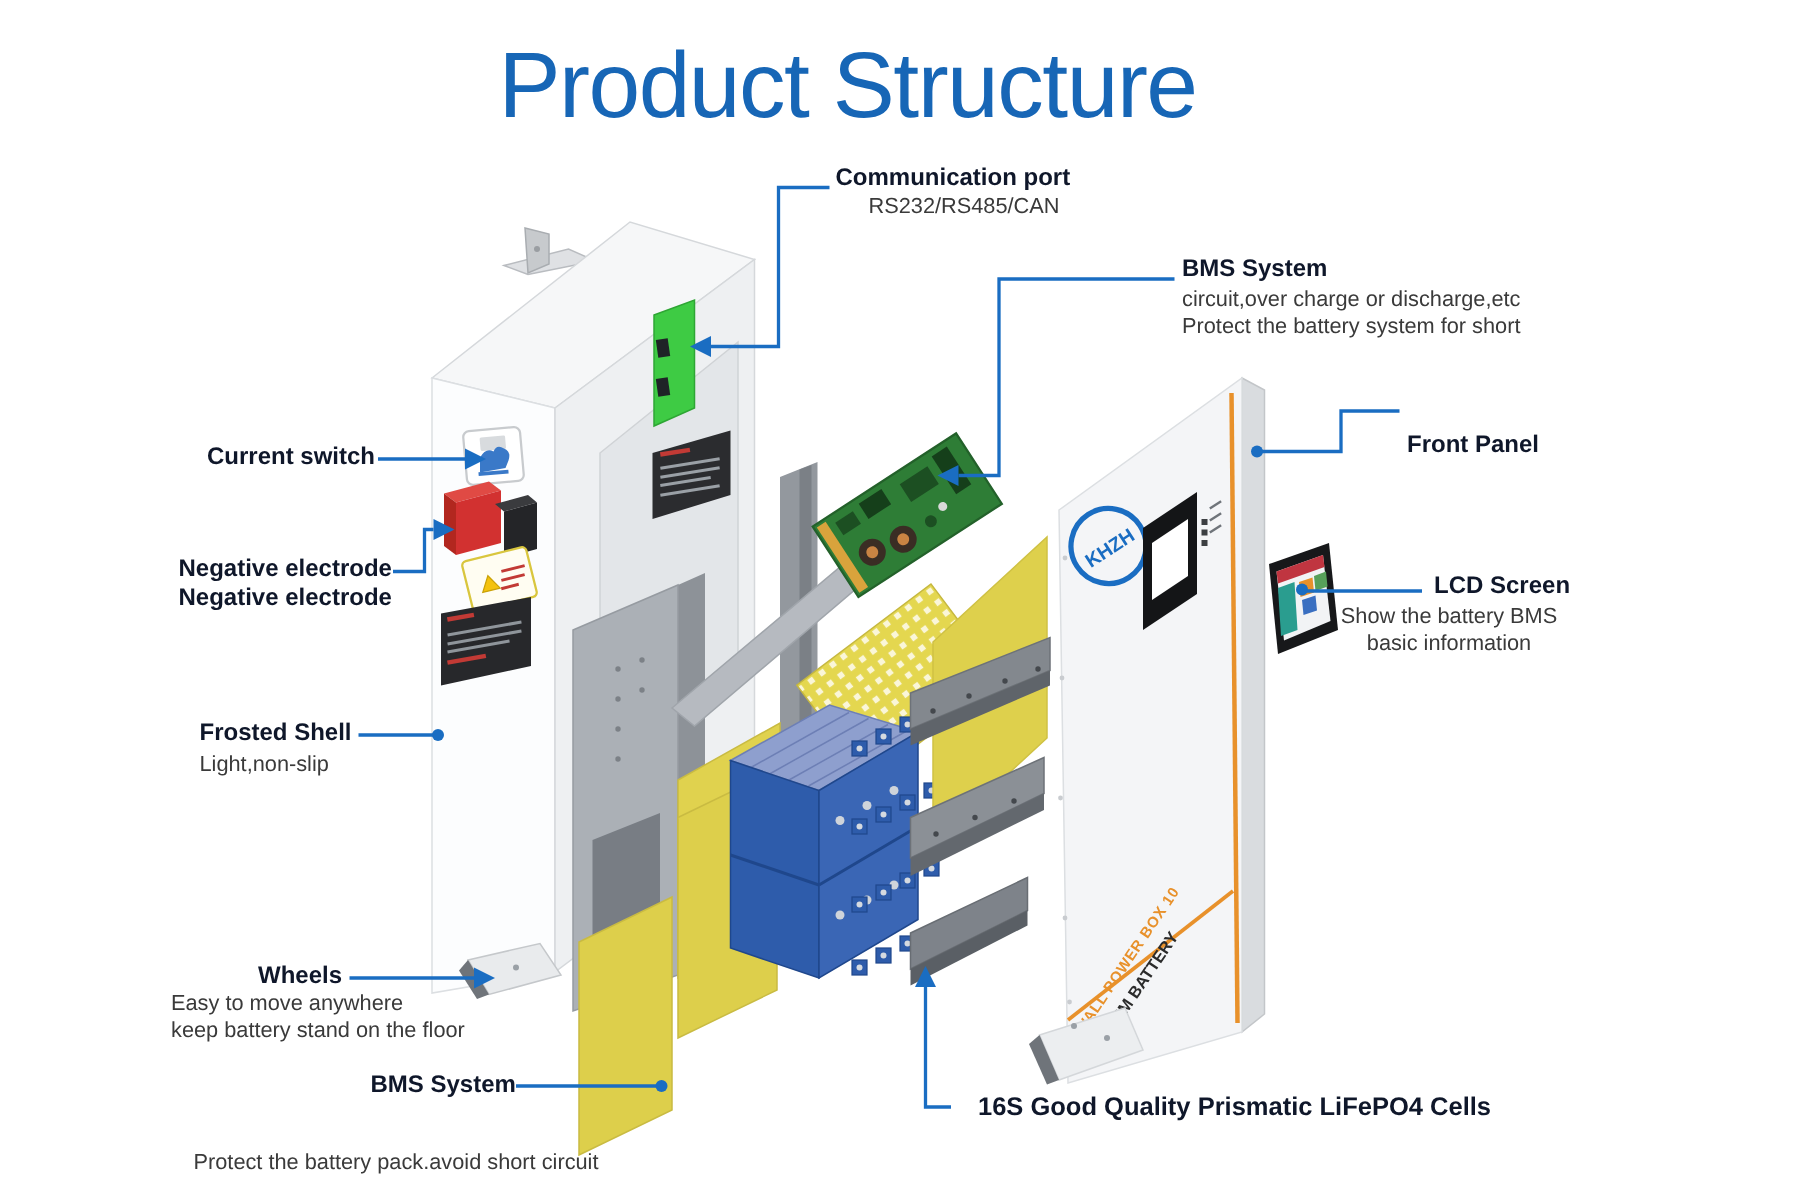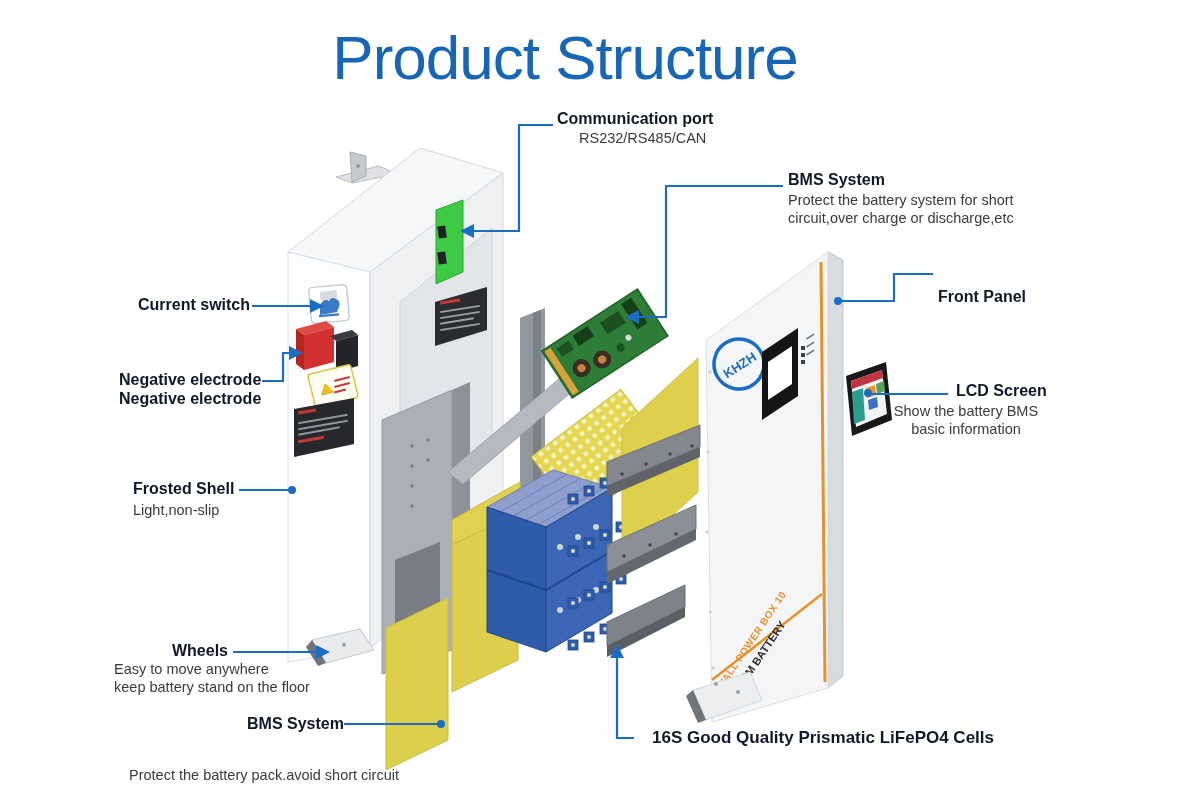--- a/index.html
+++ b/index.html
@@ -291,22 +291,22 @@
     </g>
   </svg>
 
   <div class="page-title">Product Structure</div>
 
   <div class="co-label" style="left:557px;top:110px;">Communication port</div>
   <div class="co-desc" style="left:543px;top:129px;margin-left:36px;">RS232/RS485/CAN</div>
 
   <div class="co-label" style="left:788px;top:171px;">BMS System</div>
   <div class="co-desc" style="left:788px;top:191px;">
+    <div>circuit,over charge or discharge,etc</div>
     <div>Protect the battery system for short</div>
-    <div>circuit,over charge or discharge,etc</div>
   </div>
 
   <div class="co-label" style="left:938px;top:266px;margin-top:22px;">Front Panel</div>
 
   <div class="co-label" style="left:956px;top:382px;">LCD Screen</div>
   <div class="co-desc center" style="left:886px;top:402px;width:160px;">
     <div>Show the battery BMS</div>
     <div>basic information</div>
   </div>
 

